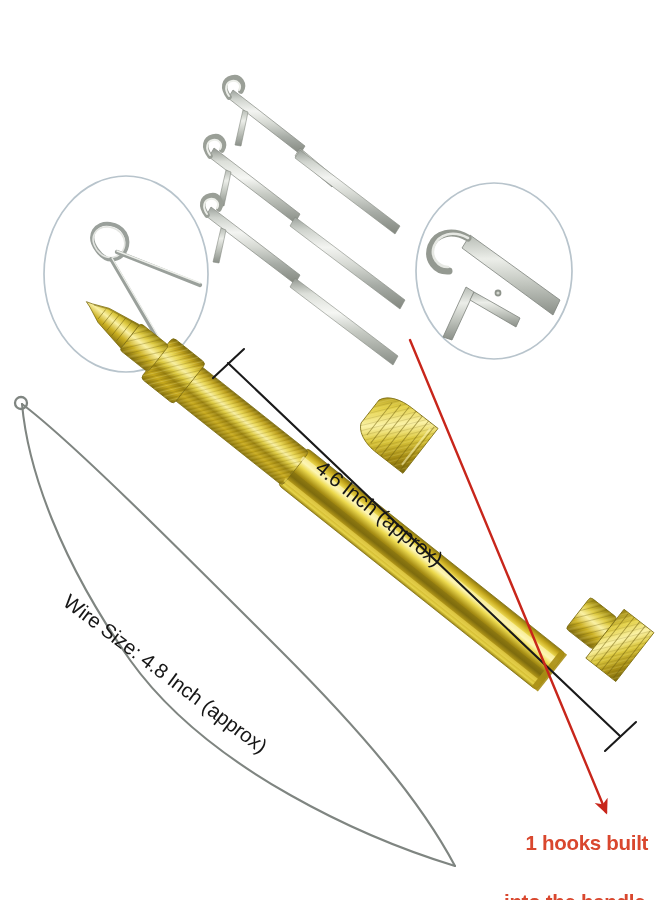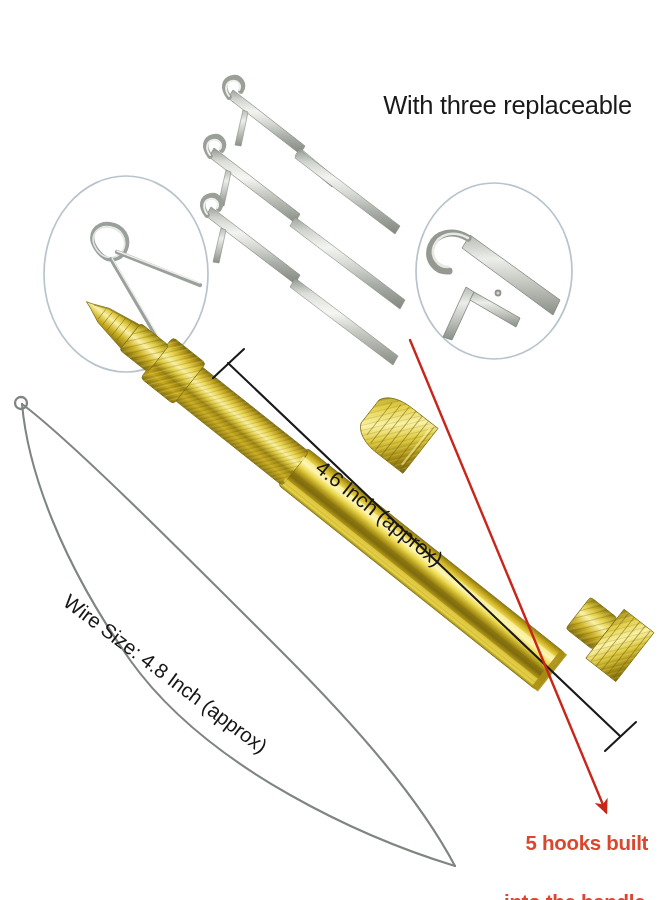--- a/index.html
+++ b/index.html
@@ -268,25 +268,24 @@
       <line x1="213" y1="378" x2="244" y2="349"></line>
       <line x1="605" y1="751" x2="636" y2="722"></line>
     </g>
 
     <g>
       <line x1="410" y1="340" x2="606" y2="812" stroke="#c8261b" stroke-width="2.4" stroke-linecap="round" marker-end="url(#redArrow)"></line>
     </g>
   </svg>
 
   <div class="txt" id="headline">
-    <span>With three replaceable</span>
   </div>
 
   <div class="txt" id="lblPen">4.6 Inch (approx)</div>
 
   <div class="txt" id="lblWire">Wire Size: 4.8 Inch (approx)</div>
 
   <div class="txt" id="redNote">
-    <span>5 hooks built</span>
+    <span>1 hooks built</span>
     <span class="l2">into the handle</span>
   </div>
 
 </div>
 
 </body></html>

